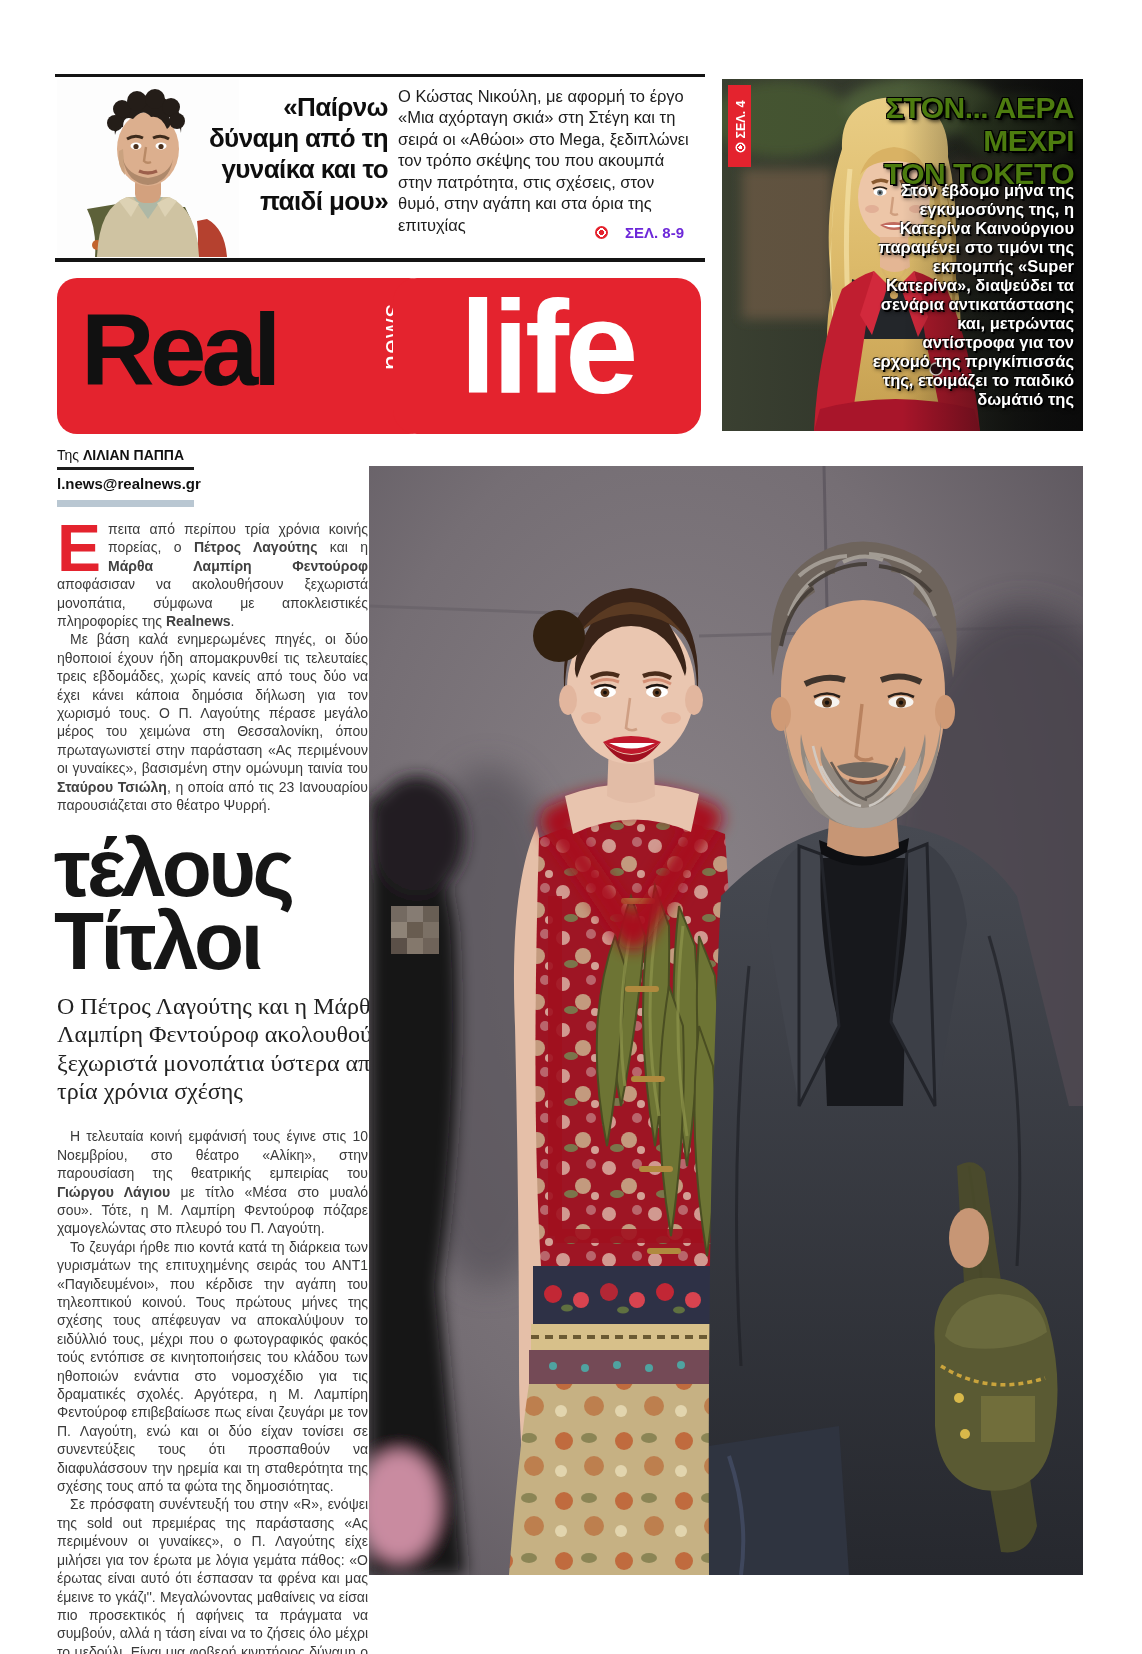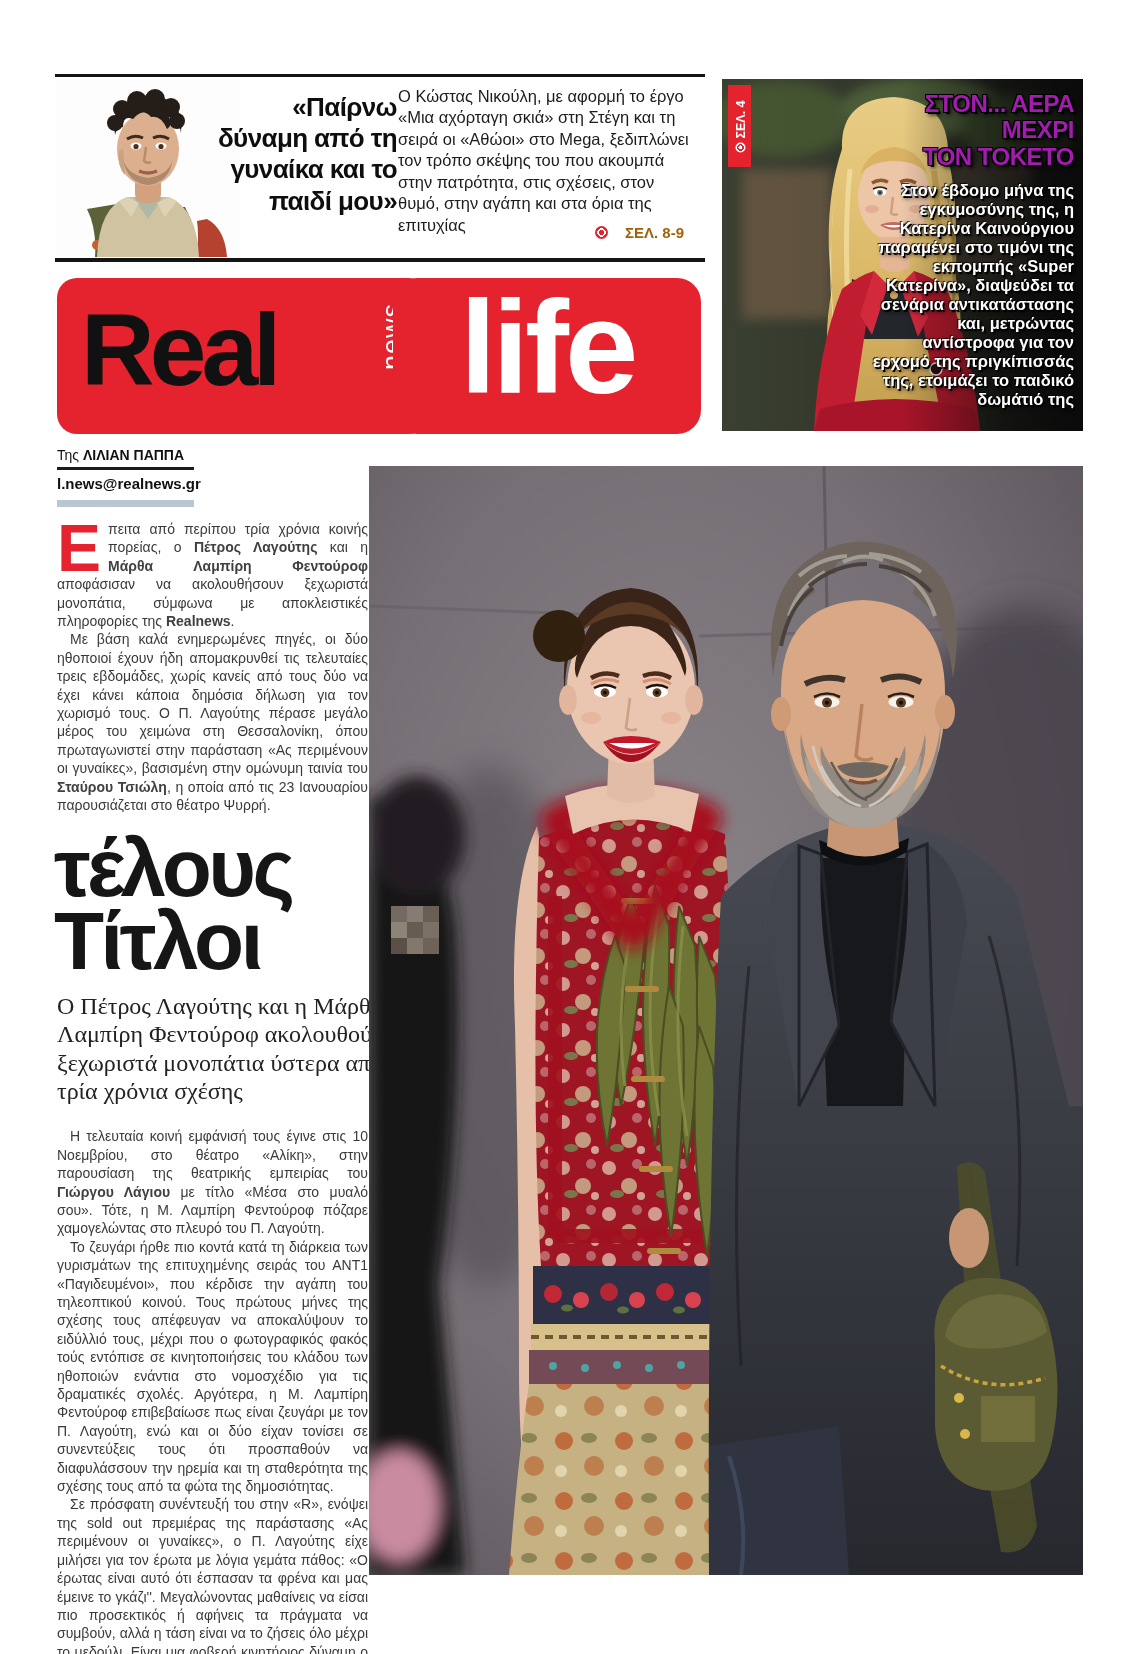--- a/index.html
+++ b/index.html
@@ -7,37 +7,37 @@
        font-family:"Liberation Sans", sans-serif;color:#1a1a1a;}
   .abs{position:absolute;}
 
   
   .rule-top{left:55px;top:74px;width:650px;height:3px;background:#141414;}
   .rule-mid{left:55px;top:258px;width:650px;height:4px;background:#141414;}
 
   
   .man-photo{left:57px;top:79px;width:182px;height:178px;overflow:hidden;}
   .tl-quote{left:208px;top:92px;width:180px;text-align:right;font-weight:bold;
-            font-size:26px;line-height:1.2;letter-spacing:-0.6px;color:#0e0e0e;margin-left:9px;}
+            font-size:26px;line-height:1.2;letter-spacing:-0.6px;color:#0e0e0e;}
   .tl-summary{left:398px;top:86px;width:292px;font-size:16.5px;line-height:1.3;color:#1c1c1c;}
   .pageref{left:500px;top:224px;width:184px;text-align:right;font-weight:bold;
-           font-size:15px;color:#a16207;display:flex;justify-content:flex-end;align-items:center;gap:17px;}
+           font-size:15px;color:#6d28d9;display:flex;justify-content:flex-end;align-items:center;gap:17px;}
   .bullseye{width:13px;height:13px;border-radius:50%;display:inline-block;flex:0 0 auto;
             background:radial-gradient(circle at 50% 50%, var(--red) 0 2.6px, #fff 2.6px 4.2px, var(--red) 4.2px);}
 
   
   .kat-photo{left:722px;top:79px;width:361px;height:352px;overflow:hidden;}
   .kat-tag{position:absolute;left:6px;top:6px;width:23px;height:82px;background:var(--red);}
   .kat-tag-inner{position:absolute;left:-29px;top:30px;width:82px;height:23px;
                  transform:rotate(-90deg);display:flex;align-items:center;justify-content:center;gap:4px;
                  color:#fff;font-weight:bold;font-size:12.5px;white-space:nowrap;}
   .bullseye-w{width:10px;height:10px;border-radius:50%;display:inline-block;
             background:radial-gradient(circle at 50% 50%, #fff 0 2px, var(--red) 2px 3.4px, #fff 3.4px);}
-  .kat-headline{position:absolute;top:12px;right:9px;text-align:right;color:#a21caf;font-weight:bold;
-                font-size:24px;line-height:1.1;letter-spacing:-0.5px;
+  .kat-headline{position:absolute;top:12px;right:9px;text-align:right;color:#4d7c0f;font-weight:bold;
+                font-size:30px;line-height:1.1;letter-spacing:-0.5px;
                 text-shadow:2px 2px 0 #000,-1px -1px 0 #000,1px -1px 0 #000,-1px 1px 0 #000,3px 3px 4px rgba(0,0,0,.9);}
   .kat-summary{position:absolute;top:102px;right:9px;width:212px;text-align:right;color:#fff;font-weight:bold;
                font-size:16.5px;line-height:19px;
                text-shadow:1.5px 1.5px 0 #000,-1px -1px 0 rgba(0,0,0,.7),2px 2px 4px rgba(0,0,0,.9);}
 
   
   :root{--red:#e4232e;}
   .block-realnews{left:57px;top:278px;width:372px;height:156px;background:var(--red);border-radius:20px;}
   .brand-real{position:absolute;left:24px;top:16px;font-size:102px;font-weight:bold;color:#111;
               letter-spacing:-5px;line-height:1.1;}

